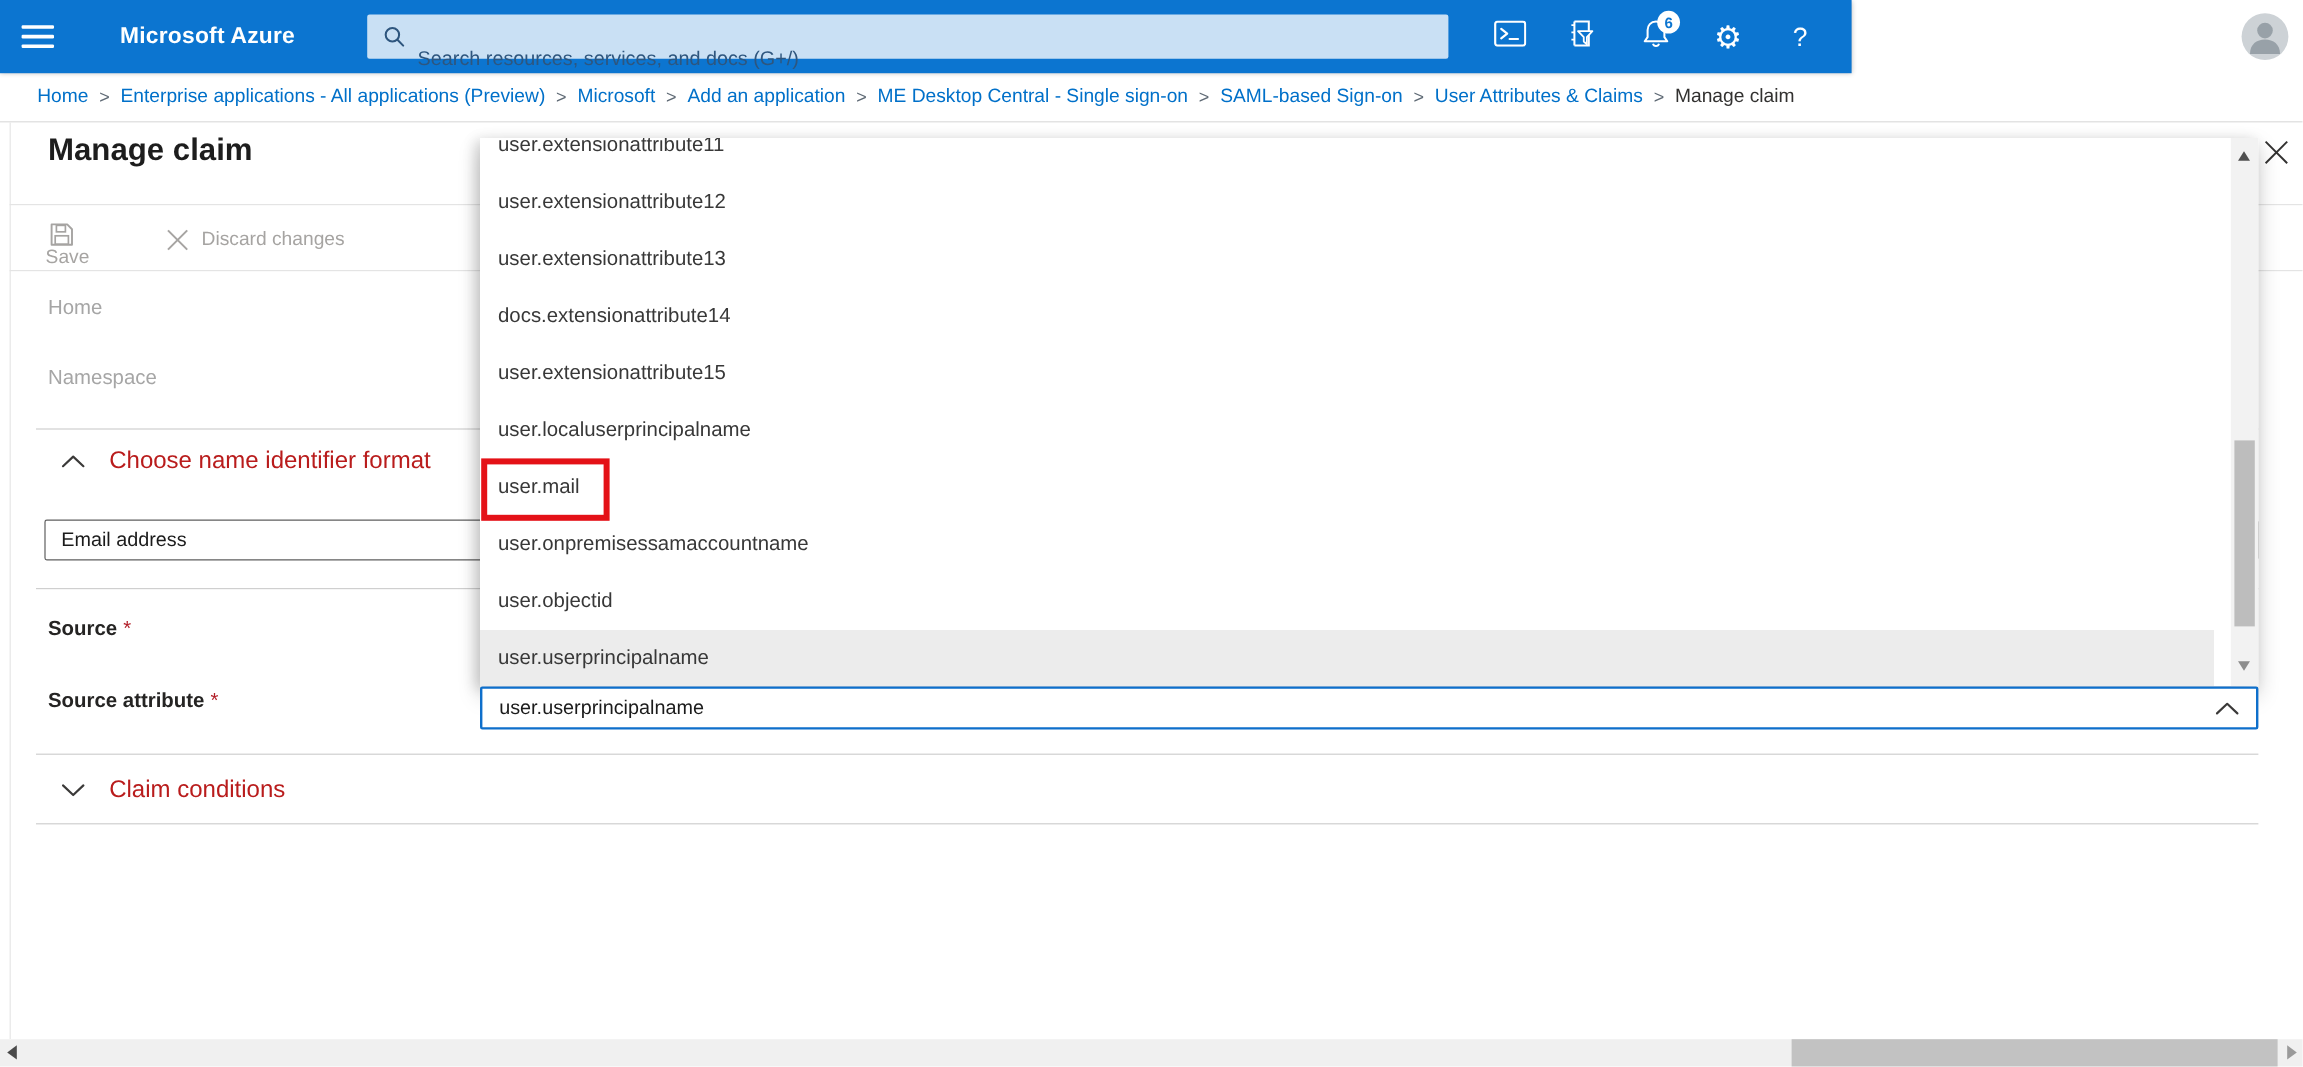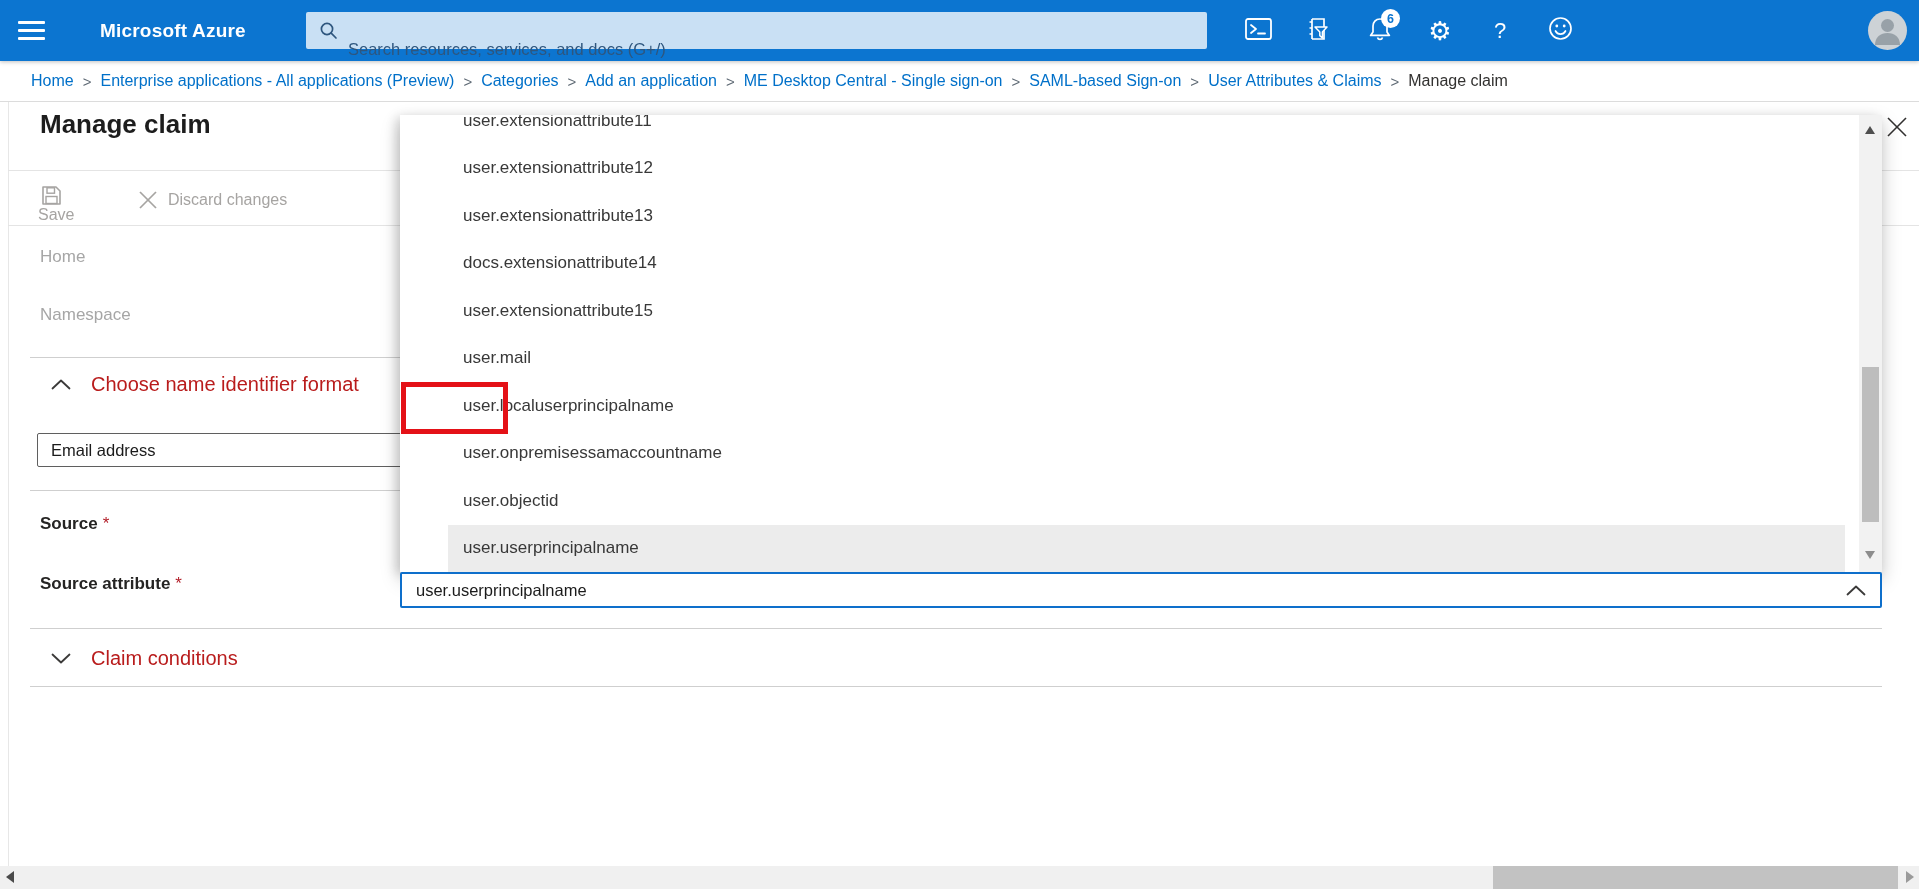--- a/index.html
+++ b/index.html
@@ -1,21 +1,21 @@
 <!DOCTYPE html>
 <html><head>
 <meta charset="utf-8">
 <style>
   * { margin:0; padding:0; box-sizing:border-box; }
   html,body { background:#fff; }
   body { font-family:"Liberation Sans","DejaVu Sans",sans-serif; }
   .screen { position:relative; width:1919px; height:889px; background:#fff; overflow:hidden; }
 
   
-  .topbar { position:absolute; left:0; top:0; width:1919px; height:61px; background:#0c75d0;
+  .topbar { position:absolute; left:0; top:0; width:1543px; height:61px; background:#0c75d0;
             box-shadow:0 1px 4px rgba(0,0,0,.25); z-index:40;padding-left:39px; }
   .hamburger { position:absolute; left:0; top:0; width:62px; height:61px; display:flex;
                align-items:center; justify-content:center; cursor:pointer; }
   .hamburger .bars { width:27px; height:19px; display:flex; flex-direction:column; justify-content:space-between; }
   .hamburger .bars i { display:block; height:2.6px; background:#fff; border-radius:1px; }
   .brand { position:absolute; left:100px; top:0; height:61px; display:flex; align-items:center;
            color:#fff; font-size:19px; font-weight:700; letter-spacing:.2px; }
   .searchbox { position:absolute; left:306px; top:12px; width:901px; height:37px; background:#c9e0f4;
                border-radius:2px; display:flex; align-items:center; padding-left:13px; }
   .searchbox input { flex:1; border:none; outline:none; background:transparent; font-size:16.5px;
@@ -57,21 +57,21 @@
   .sec-head { position:absolute; display:flex; align-items:center; color:#b91c1c; font-size:20px; }
   .sec-head .chev { margin-right:20px; display:flex; align-items:center; }
 
   .emailbox { position:absolute; left:37px; top:433px; width:1845px; height:34px; background:#fff;
               border:1px solid #5f5f5f; border-radius:2px; display:flex; align-items:center;
               padding-left:13px; font-size:16.5px; color:#1b1b1b; z-index:6; cursor:pointer; }
 
   
   .dd-panel { position:absolute; left:400px; top:115px; width:1482px; height:457px; background:#fff;
               box-shadow:-4px 2px 10px rgba(0,0,0,.13), 0 8px 18px rgba(0,0,0,.22); z-index:20; overflow:hidden; }
-  .dd-list { position:absolute; left:0; top:-18px; right:37px;padding-left:48px; }
+  .dd-list { position:absolute; left:0; top:-18px; right:37px; }
   .dd-item { height:47.5px; display:flex; align-items:center; padding-left:15px; font-size:17px;
              color:#383838; cursor:pointer; white-space:nowrap; }
   .dd-item.dd-selected { background:#ececec; }
   .redbox { position:absolute; left:1px; top:267px; width:107px; height:52px; border:5px solid #e41117;
             z-index:3; pointer-events:none; }
   .vscroll { position:absolute; right:0; top:0; width:23px; height:457px; background:#f2f2f2; }
   .vthumb { position:absolute; left:3px; top:252px; width:17px; height:155px; background:#bdbdbd; cursor:pointer; }
   .tri { width:0; height:0; position:absolute; }
   .tri-up { left:6px; top:11px; border-left:5.5px solid transparent; border-right:5.5px solid transparent;
             border-bottom:8px solid #4f4f4f; }
@@ -175,21 +175,21 @@
           <path d="M7 34 c0 -8 5.5 -12 12.5 -12 s12.5 4 12.5 12 z" fill="#98a1a8"></path>
         </svg>
     </div>
   </header>
 
   <nav class="crumbbar">
       <span class="bc-item">Home</span>
       <span class="bc-sep">&gt;</span>
       <span class="bc-item">Enterprise applications - All applications (Preview)</span>
       <span class="bc-sep">&gt;</span>
-      <span class="bc-item">Categories</span>
+      <span class="bc-item">Microsoft</span>
       <span class="bc-sep">&gt;</span>
       <span class="bc-item">Add an application</span>
       <span class="bc-sep">&gt;</span>
       <span class="bc-item">ME Desktop Central - Single sign-on</span>
       <span class="bc-sep">&gt;</span>
       <span class="bc-item">SAML-based Sign-on</span>
       <span class="bc-sep">&gt;</span>
       <span class="bc-item">User Attributes &amp; Claims</span>
       <span class="bc-sep">&gt;</span>
       <span class="bc-item bc-current">Manage claim</span>
@@ -259,22 +259,22 @@
     <span>Source attribute</span><span class="req">*</span>
   </div>
 
   <div class="dd-panel">
     <div class="dd-list">
         <div class="dd-item">user.extensionattribute11</div>
         <div class="dd-item">user.extensionattribute12</div>
         <div class="dd-item">user.extensionattribute13</div>
         <div class="dd-item">docs.extensionattribute14</div>
         <div class="dd-item">user.extensionattribute15</div>
+        <div class="dd-item">user.localuserprincipalname</div>
         <div class="dd-item">user.mail</div>
-        <div class="dd-item">user.localuserprincipalname</div>
         <div class="dd-item">user.onpremisessamaccountname</div>
         <div class="dd-item">user.objectid</div>
         <div class="dd-item dd-selected">user.userprincipalname</div>
       </div>
     <div class="redbox"></div>
     <div class="vscroll">
       <span class="tri tri-up"></span>
       <div class="vthumb"></div>
       <span class="tri tri-down"></span>
     </div>

